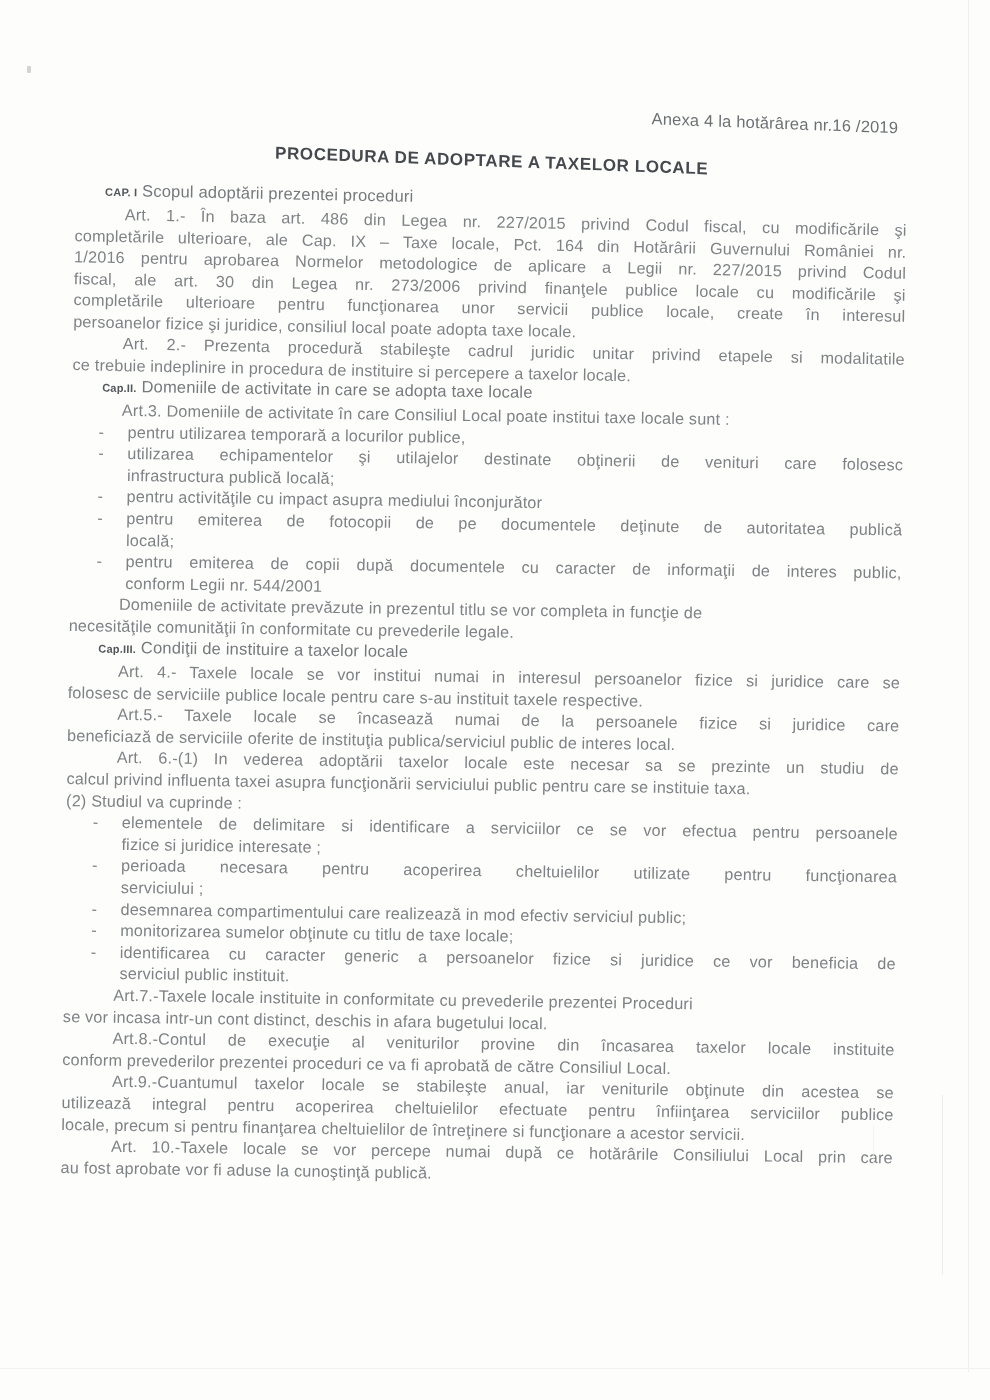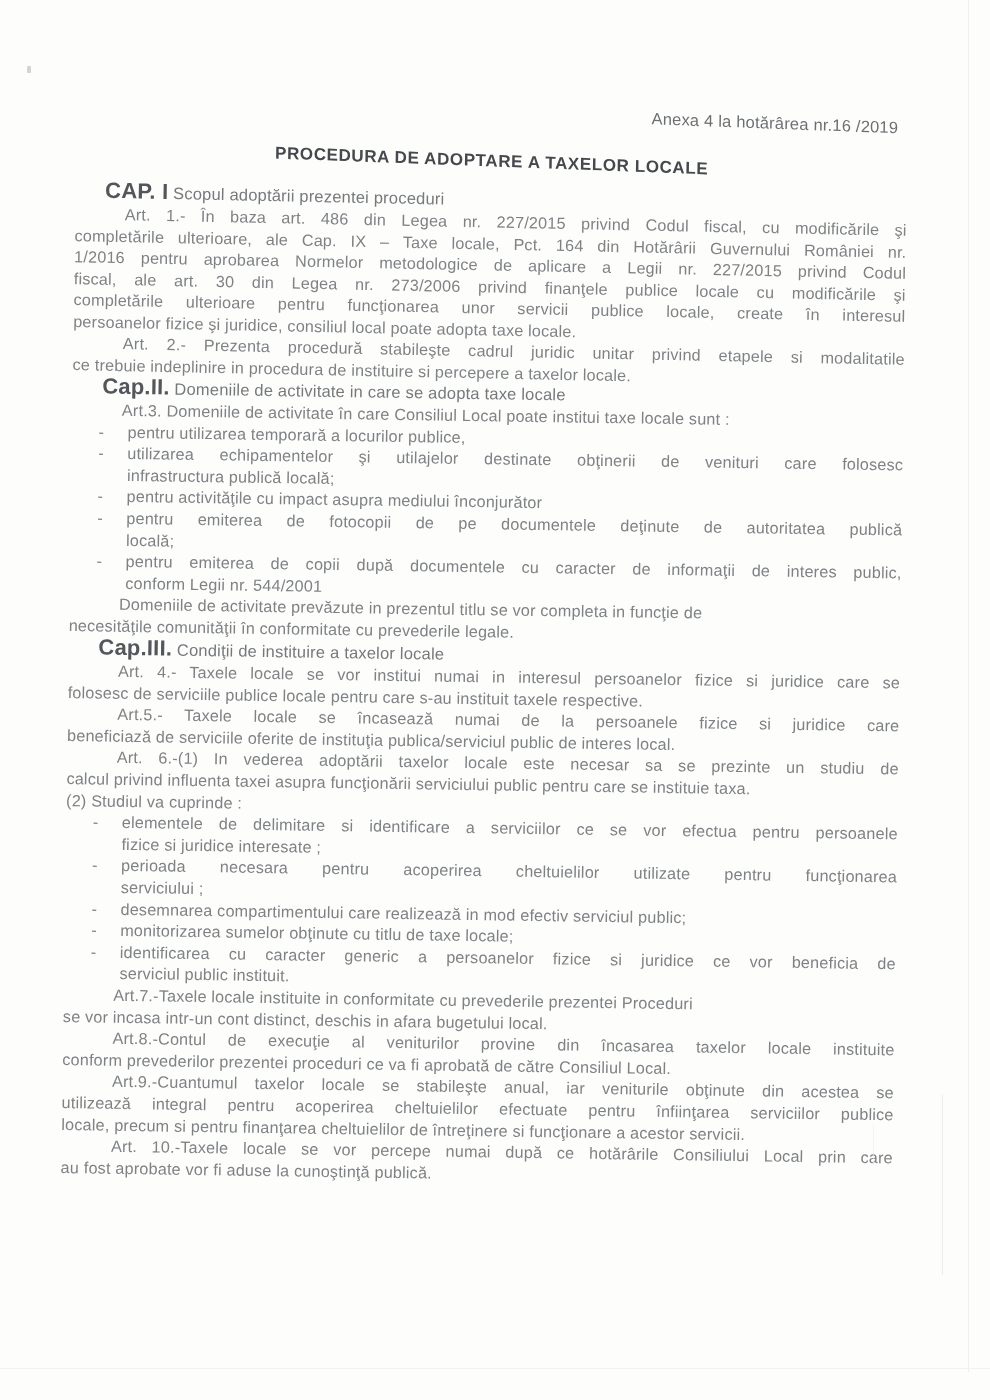--- a/index.html
+++ b/index.html
@@ -31,21 +31,21 @@
     color:#6d7073;font-size:16.5px;
   }
   .title{
     margin-top:26px;height:24px;text-align:center;
     color:#45484c;font-weight:bold;font-size:17px;letter-spacing:.6px;
   }
   .doc-body .blk{margin:0;}
   .sec-b{transform:skewY(0.3deg);transform-origin:0 0;}
   .heading{padding-left:30px;margin-top:26px;line-height:21.6px;}
   .doc-body .heading:first-child{margin-top:20px;}
-  .h-label{color:#53565a;font-weight:bold;font-size:22px;}
+  .h-label{color:#53565a;font-weight:bold;font-size:11px;}
   .h-text{color:#76797c;font-size:16.5px;}
   .ln{position:relative;text-align:left;}
   .ln.jf{text-align:justify;text-align-last:justify;}
   .ln.ind{text-indent:50px;}
   .bullet .ln{padding-left:56px;}
   .dash{position:absolute;left:27px;top:0;text-indent:0;}
 </style>
 </head>
 <body>
 

